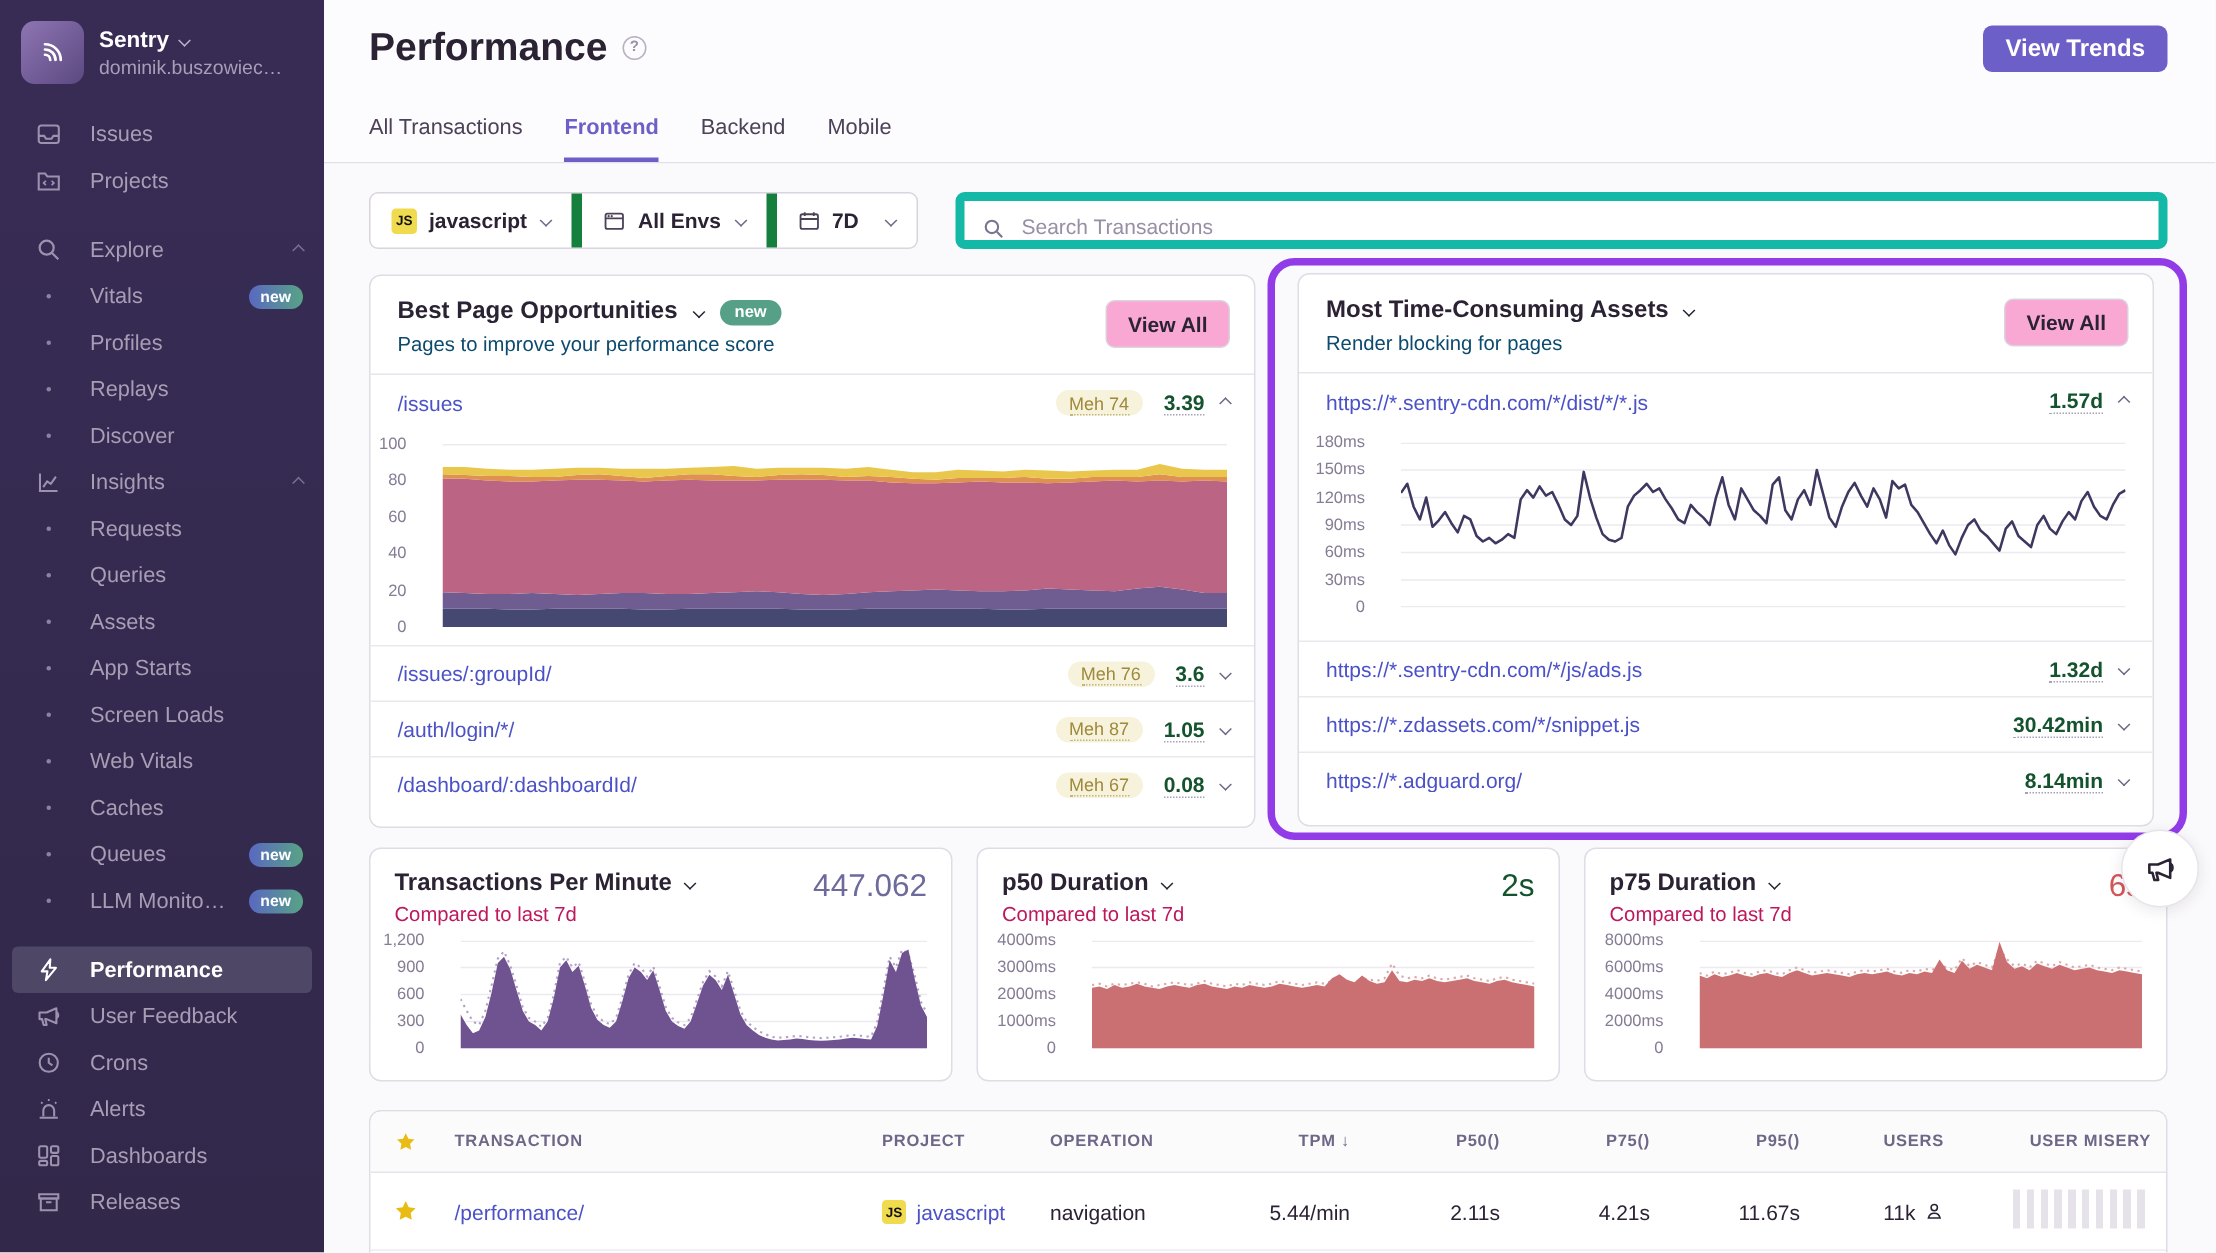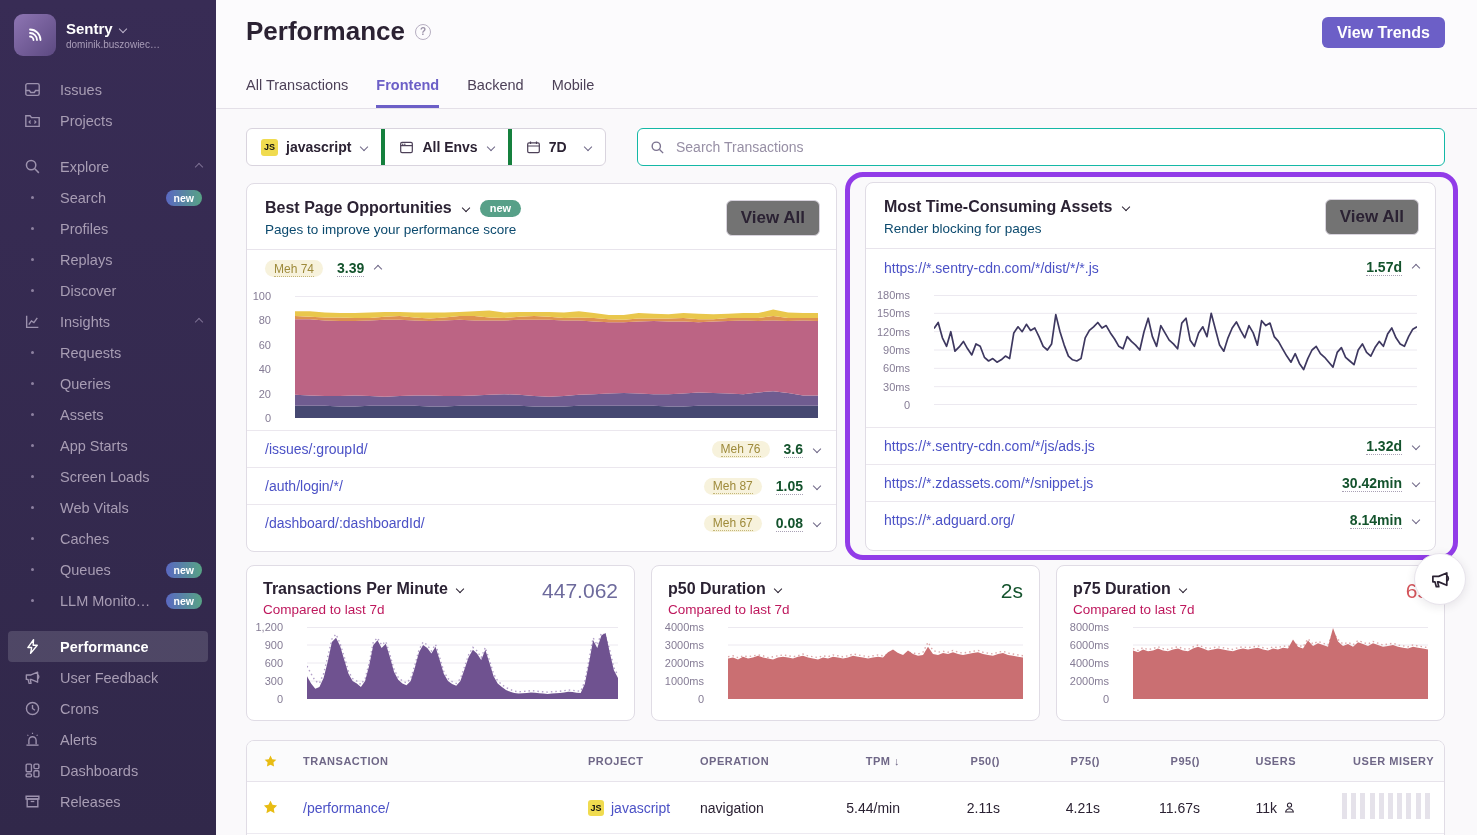--- a/index.html
+++ b/index.html
@@ -5,21 +5,21 @@
   html,body{margin:0;padding:0;width:1477px;height:835px;overflow:hidden;
     font-family:"Liberation Sans","DejaVu Sans",sans-serif;background:#FAF9FB;color:#2B2233;}
   *{box-sizing:border-box;}
   .app{position:relative;width:1477px;height:835px;}
 
   
   .sidebar{position:absolute;left:0;top:0;width:216px;height:835px;background:linear-gradient(180deg,#382C55 0%,#31284A 100%);overflow:hidden;}
   .logo-row{display:flex;align-items:center;gap:10px;padding:14px 14px 10px 14px;}
   .logo-tile{width:42px;height:42px;border-radius:9px;background:linear-gradient(135deg,#8E75B3,#5C4981);display:flex;align-items:center;justify-content:center;flex:0 0 auto;}
   .org-name{color:#fff;font-weight:700;font-size:15px;line-height:1.2;display:flex;align-items:center;gap:7px;}
-  .org-user{color:#A99DB8;font-size:10px;margin-top:1px;white-space:nowrap;overflow:hidden;text-overflow:ellipsis;max-width:140px;}
+  .org-user{color:#A99DB8;font-size:13px;margin-top:1px;white-space:nowrap;overflow:hidden;text-overflow:ellipsis;max-width:140px;}
   .nav{padding:8px 0 0 0;}
   .nav-item{display:flex;align-items:center;height:31px;padding:0 14px 0 22px;color:#A89DB4;font-size:14.5px;cursor:pointer;}
   .nav-item .ic{width:20px;height:20px;margin-right:18px;display:flex;align-items:center;justify-content:center;color:#9D92AE;flex:0 0 auto;}
   .nav-item .dot{width:20px;margin-right:18px;display:flex;align-items:center;justify-content:center;flex:0 0 auto;}
   .nav-item .dot i{width:3px;height:3px;border-radius:50%;background:#8D81A0;display:block;}
   .nav-item .lbl{flex:1;white-space:nowrap;overflow:hidden;text-overflow:ellipsis;}
   .nav-item.active{background:rgba(255,255,255,.14);border-radius:4px;margin:0 8px;padding:0 6px 0 14px;color:#fff;font-weight:600;}
   .nav-item.active .ic{color:#fff;}
   .badge-pill{font-size:10.5px;color:#fff;padding:2px 8px;border-radius:9px;font-weight:600;margin-left:8px;}
   .badge-new{background:linear-gradient(90deg,#5A68C2,#57A385);}
@@ -37,37 +37,37 @@
   .btn-primary{position:absolute;right:32px;top:17px;height:31px;padding:0 15px;background:#6C5FC7;color:#fff;border:none;border-radius:6px;font-weight:700;font-size:16px;font-family:inherit;cursor:pointer;}
   .tabs{position:absolute;left:30px;bottom:0;display:flex;gap:28px;}
   .tab{font-size:14.5px;color:#4D4158;padding-bottom:12px;cursor:pointer;border-bottom:3px solid transparent;}
   .tab.active{color:#6C5FC7;font-weight:600;border-bottom-color:#6C5FC7;}
 
   .content{position:absolute;left:0;top:109px;right:0;bottom:0;background:#FAF9FB;}
 
   
   .filter-group{position:absolute;left:30px;top:19px;height:38px;display:inline-flex;align-items:stretch;background:#fff;border:1px solid #D9D4DE;border-radius:6px;}
   .fseg{display:flex;align-items:center;gap:8px;padding:0 14px;font-size:14px;font-weight:600;color:#2B2233;cursor:pointer;}
-  .fseg + .fseg{border-left:4px solid #15803d;}
+  .fseg + .fseg{border-left:7px solid #15803d;}
   .fseg .chev{color:#6F6787;margin-left:2px;}
   .js-badge{width:17px;height:17px;background:#F0DB4F;color:#111;border-radius:3px;font-size:9px;font-weight:700;display:flex;align-items:center;justify-content:center;}
-  .search-box{position:absolute;left:421px;top:19px;right:32px;height:38px;background:#fff;border:1px solid #14b8a6;border-radius:6px;display:flex;align-items:center;padding-left:12px;gap:9px;color:#7C7390;}
+  .search-box{position:absolute;left:421px;top:19px;right:32px;height:38px;background:#fff;border:6px solid #14b8a6;border-radius:6px;display:flex;align-items:flex-end;padding-left:12px;gap:9px;color:#7C7390;}
   .search-box input{border:none;outline:none;flex:1;font-size:14px;color:#2B2233;font-family:inherit;background:transparent;}
   .search-box input::placeholder{color:#978FA5;}
 
   
   .panel{background:#fff;border:1px solid #E0DCE5;border-radius:8px;overflow:hidden;}
   .panel-left{position:absolute;left:30px;top:74px;width:591px;height:369px;}
   .ring{position:absolute;left:629px;top:63px;width:613px;height:388px;border:5px solid #923CE8;border-radius:18px;z-index:5;}
   .panel-right{position:absolute;left:15px;top:5px;right:17px;height:369px;}
   .phead{padding:15px 20px 12px 18px;border-bottom:1px solid #E8E4EC;position:relative;}
   .ptitle{font-size:16px;font-weight:700;color:#2B2233;display:flex;align-items:center;gap:11px;}
   .ptitle .chev{color:#2B2233;}
   .psub{font-size:13.5px;color:#0c4a6e;margin-top:5px;}
-  .btn-viewall{position:absolute;right:16px;top:16px;padding:7px 14px;background:#737373;border:1px solid #D8D3DD;border-radius:6px;font-weight:700;font-size:17px;color:#2B2233;font-family:inherit;cursor:pointer;}
+  .btn-viewall{position:absolute;right:16px;top:16px;padding:7px 14px;background:#f9a8d4;border:1px solid #D8D3DD;border-radius:6px;font-weight:700;font-size:14px;color:#2B2233;font-family:inherit;cursor:pointer;}
   .new-chip{background:#57A088;color:#fff;font-size:11px;font-weight:600;padding:2.5px 10px;border-radius:10px;}
   .prow{display:flex;align-items:center;height:37px;padding:0 16px 0 18px;}
   .prow + .prow, .pchart + .prow{border-top:1px solid #EBE7EE;}
   .prow .link{flex:1;color:#4B51C6;font-size:14px;white-space:nowrap;overflow:hidden;text-overflow:ellipsis;cursor:pointer;}
   .meh{background:#F7F2DC;border-radius:10px;padding:1.5px 9px;font-size:12px;color:#9E8A3A;margin-right:14px;}
   .meh b{font-weight:400;border-bottom:1px dotted #C4B678;}
   .pval{font-size:14px;font-weight:600;color:#14532d;border-bottom:1px dotted #A9A1B5;cursor:default;}
   .prow .chev{color:#6F6787;margin-left:11px;}
   .pchart{display:flex;padding:9px 18px 12px 8px;height:143px;}
   .pchart .plot{flex:1;position:relative;}
@@ -155,21 +155,21 @@
               <path d="M10.2 10.2 14 14"></path>
             </svg>
           </span>
         <span class="lbl">Explore</span>
         <span class="coll chev up"></span>
       </div>
       <div class="nav-item">
         <span class="dot">
             <i></i>
           </span>
-        <span class="lbl">Search</span>
+        <span class="lbl">Vitals</span>
         <span class="badge-pill badge-new">new</span>
       </div>
       <div class="nav-item">
           <span class="dot">
             <i></i>
           </span>
           <span class="lbl">Profiles</span>
         </div>
       <div class="nav-item">
           <span class="dot">
@@ -372,20 +372,21 @@
         <div class="phead">
           <div class="ptitle">
             <span>Best Page Opportunities</span>
             <span class="chev"></span>
             <span class="new-chip">new</span>
           </div>
           <div class="psub">Pages to improve your performance score</div>
           <button class="btn-viewall">View All</button>
         </div>
         <div class="prow">
+          <span class="link">/issues</span>
           <span class="meh"><b>Meh 74</b></span>
           <span class="pval">3.39</span>
           <span class="chev up"></span>
         </div>
         <div class="pchart">
           <div class="ticks w40">
               <span>100</span>
               <span>80</span>
               <span>60</span>
               <span>40</span>

